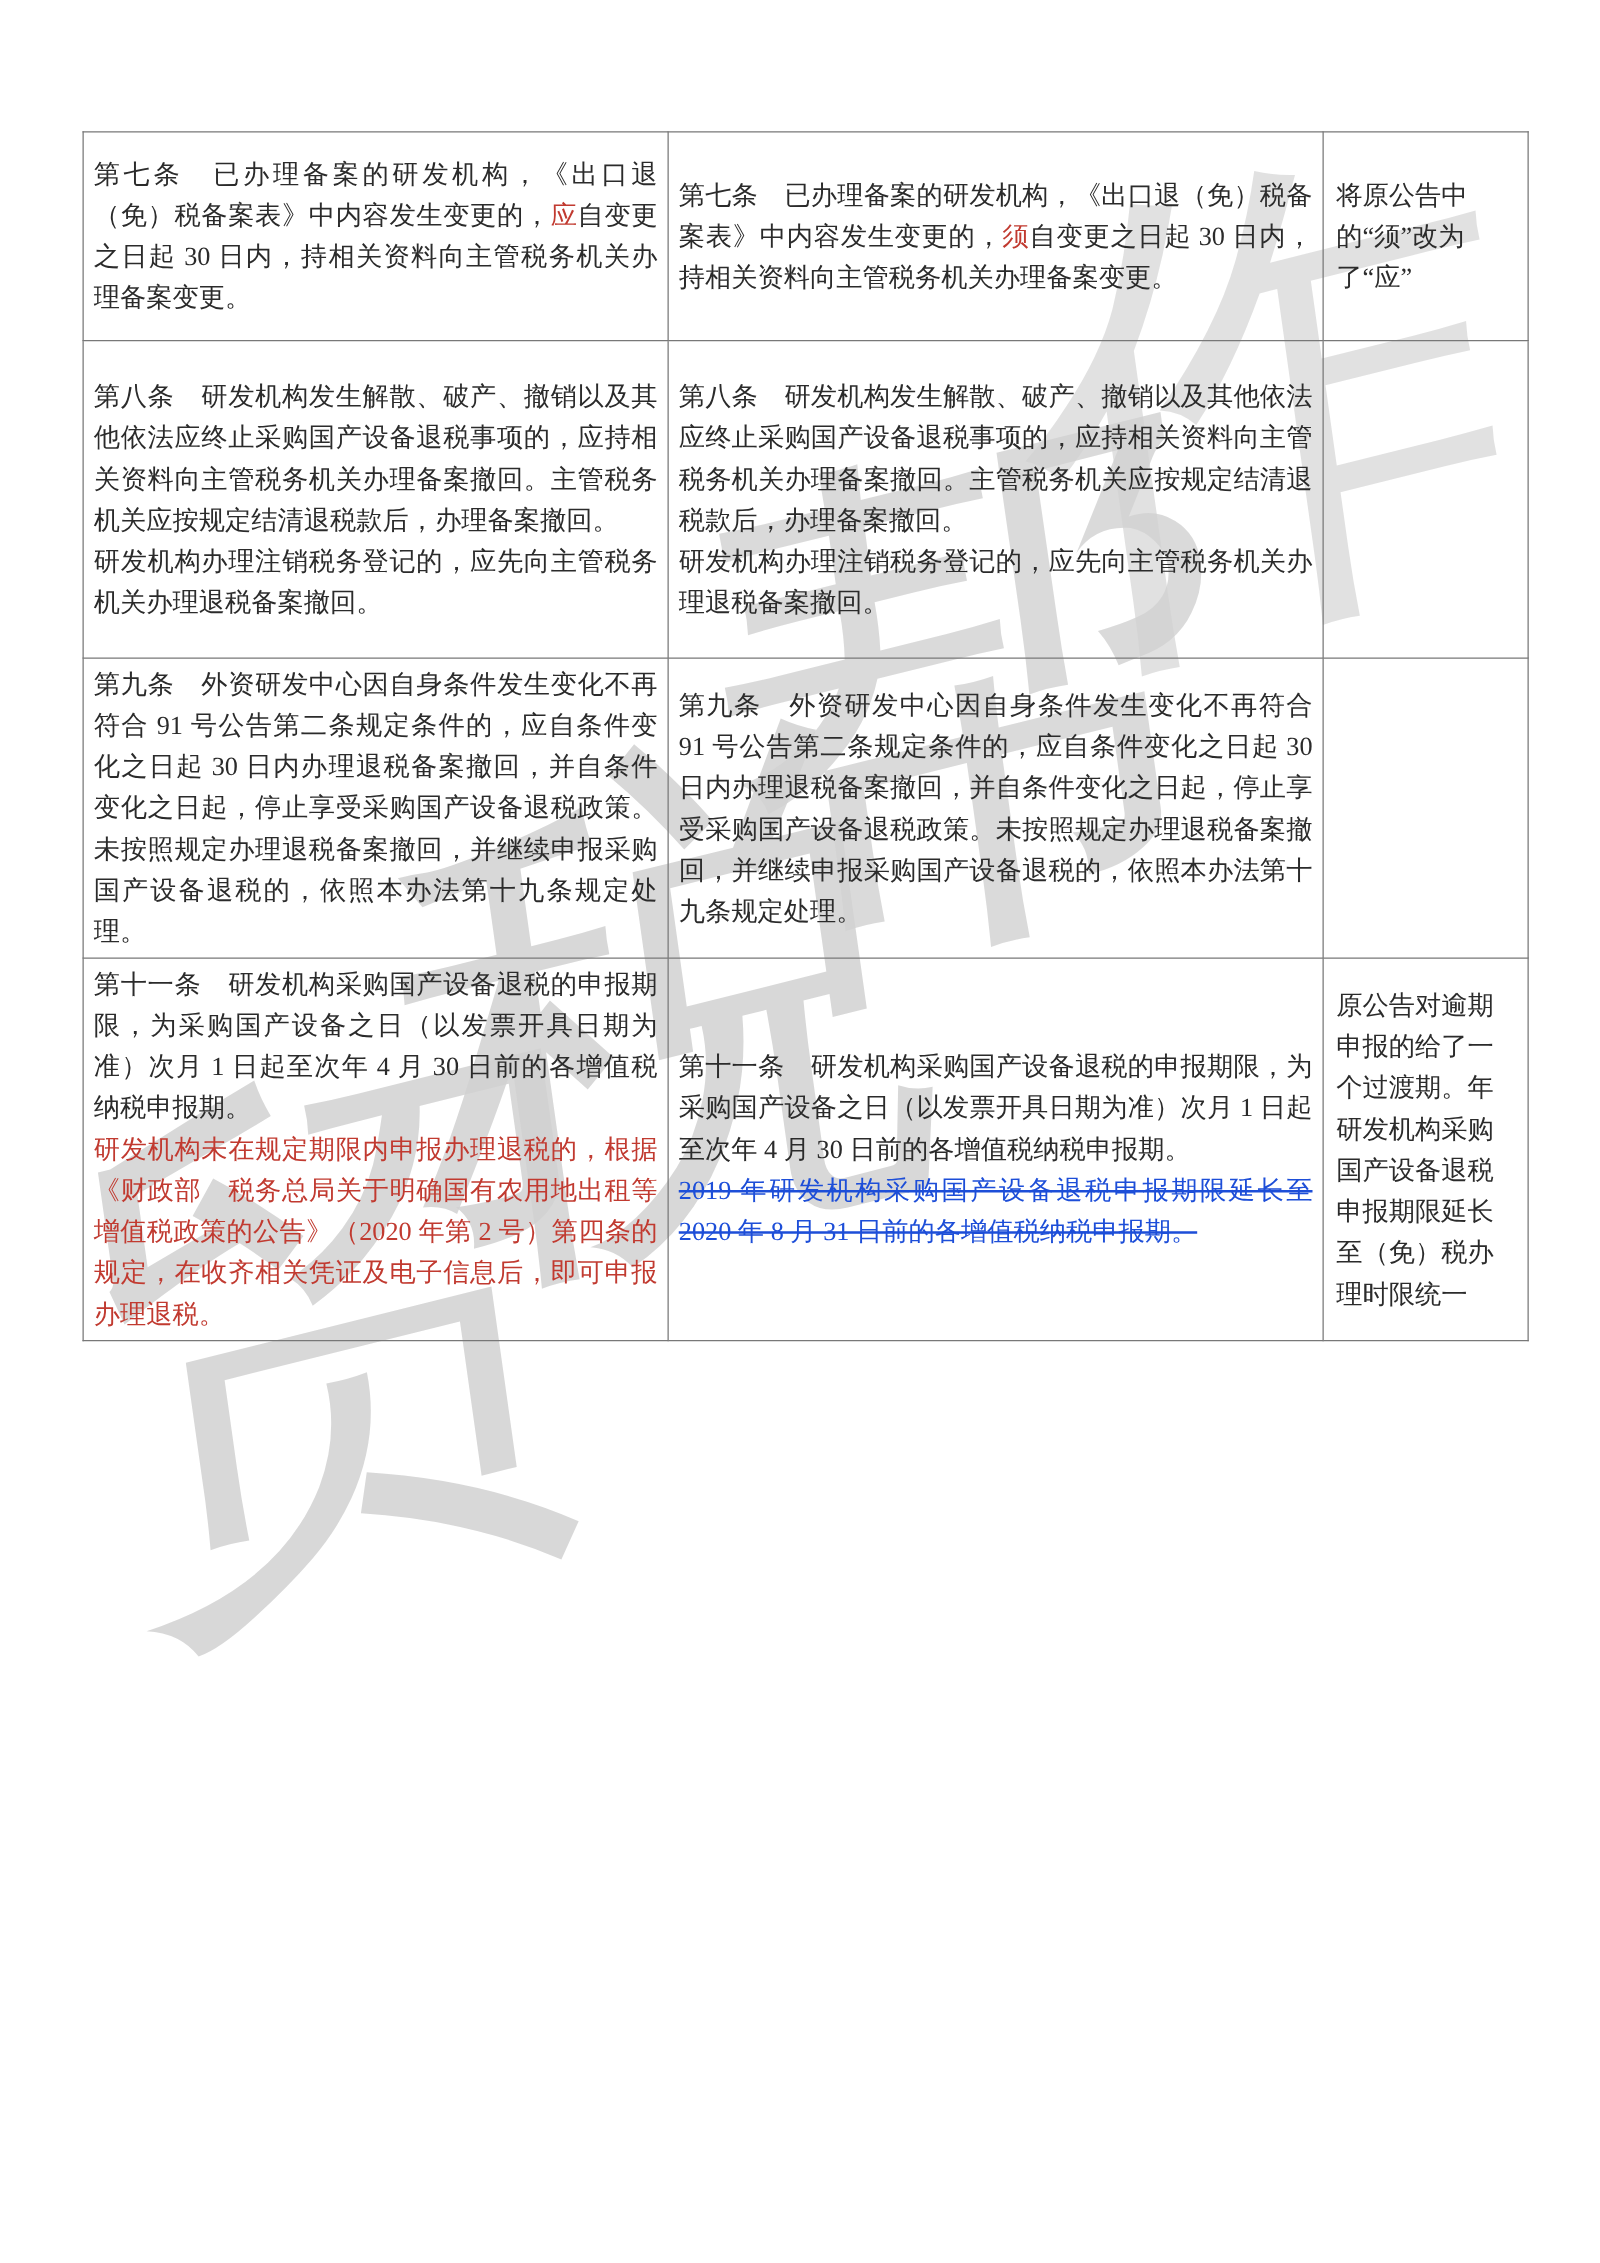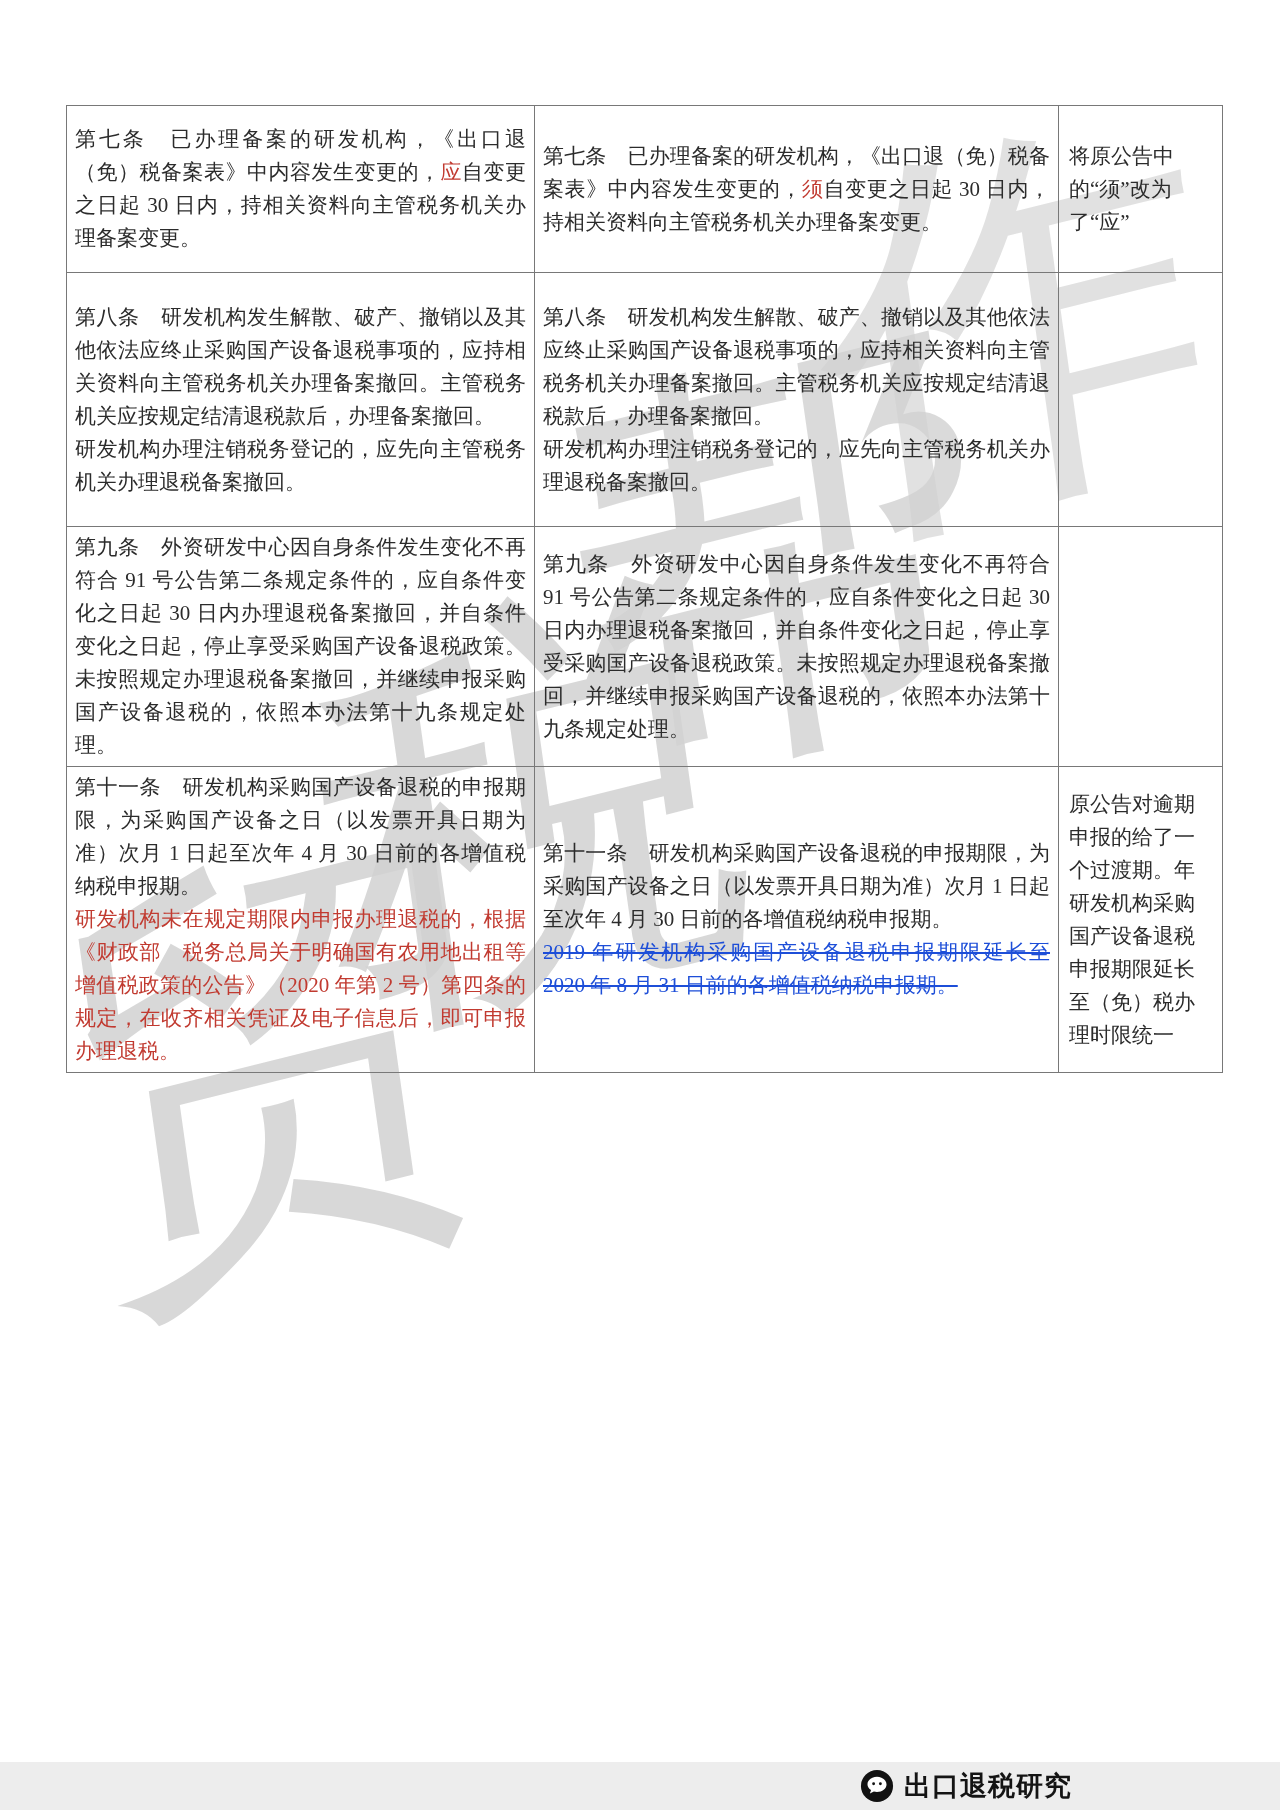--- a/index.html
+++ b/index.html
@@ -117,23 +117,14 @@
             <p><span>第十一条　研发机构采购国产设备退税的申报期限，为采购国产设备之日（以发票开具日期为准）次月 1 日起至次年 4 月 30 日前的各增值税纳税申报期。</span></p>
             <p><span class="run-strike">2019 年研发机构采购国产设备退税申报期限延长至 2020 年 8 月 31 日前的各增值税纳税申报期。</span></p>
           </td>
           <td class="col-note">
             <p><span>原公告对逾期申报的给了一个过渡期。年研发机构采购国产设备退税申报期限延长至（免）税办理时限统一</span></p>
           </td>
         </tr>
       </tbody>
   </table>
 
-  <div class="footer-bar">
-    <svg class="brand-logo" viewBox="0 0 36 36" aria-hidden="true">
-      <circle cx="18" cy="18" r="17" fill="#121212"></circle>
-      <path d="M18 8.2c-5.6 0-10.1 3.5-10.1 7.9 0 2.5 1.5 4.8 3.8 6.2l-1.2 3.6 4.2-2c1 .3 2.1.4 3.3.4 5.6 0 10.1-3.5 10.1-7.9S23.6 8.2 18 8.2z" fill="#ffffff"></path>
-      <circle cx="14.4" cy="15.6" r="1.5" fill="#121212"></circle>
-      <circle cx="21.6" cy="15.6" r="1.5" fill="#121212"></circle>
-    </svg>
-    <span class="brand-name">出口退税研究</span>
-  </div>
 
 </div>
 
 </body></html>

